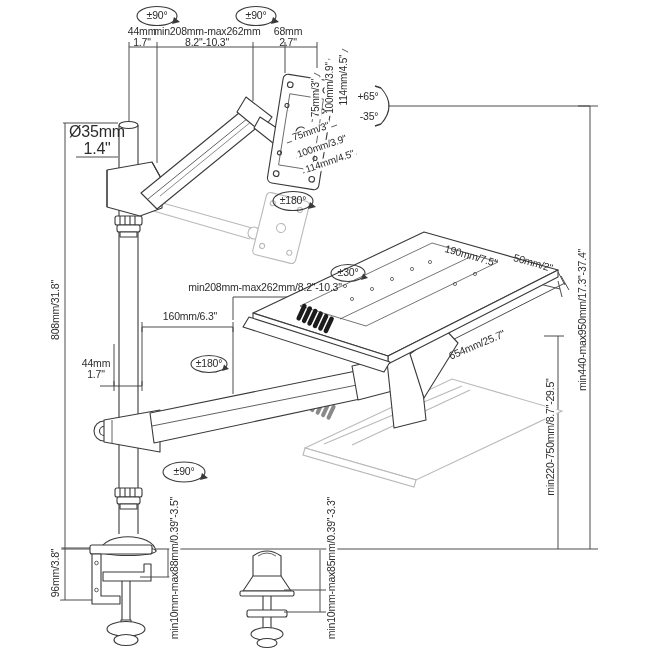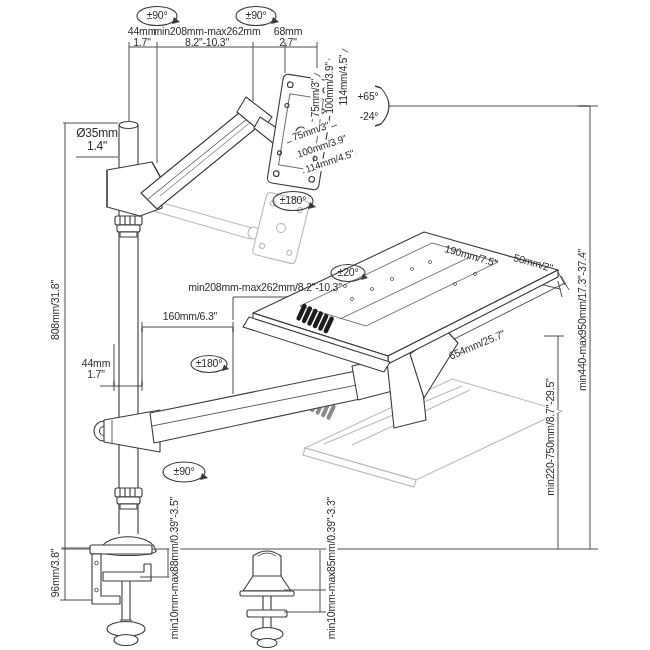--- a/index.html
+++ b/index.html
@@ -7,21 +7,21 @@
     position:relative;width:650px;height:650px;background:#ffffff;overflow:hidden;
     font-family:"Liberation Sans",sans-serif;color:#2c2c2c;padding-left:16px;
   }
   .stage svg{position:absolute;left:0;top:0;}
   .lbl{
     position:absolute;transform:translate(-50%,-50%);
     font-size:10.5px;line-height:1.08;letter-spacing:-0.2px;
     white-space:nowrap;text-align:center;color:#2c2c2c;
   }
   .lbl.two span{display:block;}
-  .big{font-size:12px;}
+  .big{font-size:16px;}
   .sm{font-size:10px;}
   .bg{background:#fff;padding:0 2px;}
   .r-90{transform:translate(-50%,-50%) rotate(-90deg);}
   .r16{transform:translate(-50%,-50%) rotate(16deg);}
   .rm23{transform:translate(-50%,-50%) rotate(-23deg);}
   .rm19{transform:translate(-50%,-50%) rotate(-19deg);}
 </style>
 </head>
 <body>
 
@@ -267,41 +267,41 @@
 <div class="lbl two" style="left:207px;top:37px">
   <span>min208mm-max262mm</span>
   <span>8.2"-10.3"</span>
 </div>
 <div class="lbl two" style="left:288px;top:37px">
   <span>68mm</span>
   <span>2.7"</span>
 </div>
 
 <div class="lbl" style="left:368px;top:97px">+65°</div>
-<div class="lbl" style="left:369px;top:117px">-24°</div>
+<div class="lbl" style="left:369px;top:117px">-35°</div>
 
 <div class="lbl sm r-90 bg" style="left:316px;top:98px">75mm/3"</div>
 <div class="lbl sm r-90 bg" style="left:330px;top:88px">100mm/3.9"</div>
 <div class="lbl sm r-90 bg" style="left:344px;top:80px">114mm/4.5"</div>
 
 <div class="lbl sm rm19 bg" style="left:311px;top:132px">75mm/3"</div>
 <div class="lbl sm rm19 bg" style="left:322px;top:147px">100mm/3.9"</div>
 <div class="lbl sm rm19 bg" style="left:330px;top:162px">114mm/4.5"</div>
 
 <div class="lbl" style="left:293px;top:201px">±180°</div>
 
 <div class="lbl two big" style="left:97px;top:140px">
   <span>Ø35mm</span>
   <span>1.4"</span>
 </div>
 
 <div class="lbl r-90" style="left:56px;top:310px">808mm/31.8"</div>
 
 <div class="lbl" style="left:265px;top:288px">min208mm-max262mm/8.2"-10.3"</div>
-<div class="lbl" style="left:348px;top:273px">±20°</div>
+<div class="lbl" style="left:348px;top:273px">±30°</div>
 <div class="lbl" style="left:190px;top:317px">160mm/6.3"</div>
 
 <div class="lbl two" style="left:96px;top:369px">
   <span>44mm</span>
   <span>1.7"</span>
 </div>
 
 <div class="lbl" style="left:209px;top:364px">±180°</div>
 
 <div class="lbl r16" style="left:471px;top:256px">190mm/7.5"</div>

